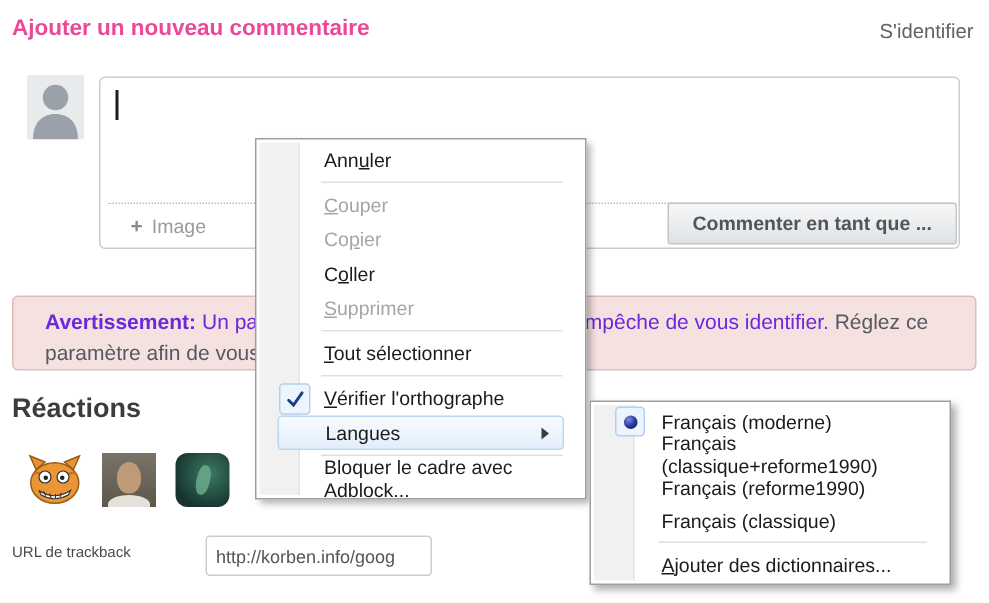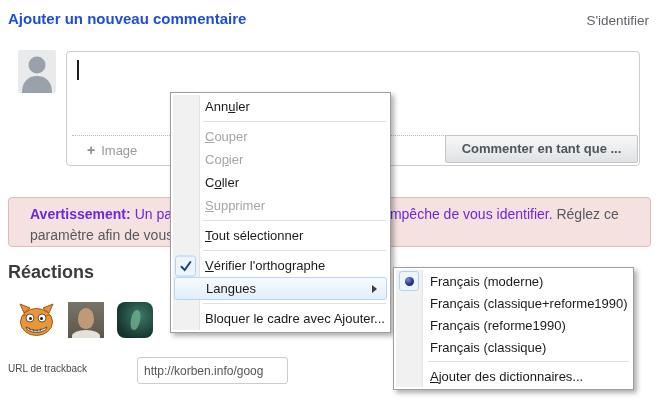--- a/index.html
+++ b/index.html
@@ -2,21 +2,21 @@
 <html><head>
 <meta charset="utf-8">
 <style>
   html,body{margin:0;padding:0;}
   body{
     width:659px;height:402px;position:relative;overflow:hidden;
     background:#ffffff;font-family:"Liberation Sans", sans-serif;
     -webkit-font-smoothing:antialiased;
   }
   
-  .page-title{position:absolute;left:8px;top:10px;font-size:15px;font-weight:bold;color:#1d4ed8;}
+  .page-title{position:absolute;left:8px;top:10px;font-size:15px;font-weight:bold;color:#ec4899;}
   .signin{position:absolute;right:10px;top:13px;font-size:13.5px;color:#5f6368;cursor:pointer;}
 
   
   .avatar-ph{position:absolute;left:18px;top:50px;width:38px;height:43px;background:#e9eaeb;border-radius:2px;overflow:hidden;}
   .composer-box{position:absolute;left:66px;top:51px;width:572px;height:113px;background:#fff;border:1px solid #cccccc;border-radius:4px;}
   .caret{position:absolute;left:10px;top:8px;width:2px;height:20px;background:#1c1c1c;}
   .composer-divider{position:absolute;left:5px;right:5px;top:83px;border-top:1px dotted #b9b9b9;}
   .image-btn{position:absolute;left:20px;top:90px;font-size:13px;color:#9a9a9a;cursor:pointer;}
   .image-btn .plus{font-weight:bold;color:#8b8b8b;margin-right:6px;font-size:14px;}
   .comment-as-btn{
@@ -49,21 +49,21 @@
   .trackback-label{position:absolute;left:8px;top:363px;font-size:10px;color:#4a4a4a;}
   .trackback-input{
     position:absolute;left:137px;top:357px;width:151px;height:27px;box-sizing:border-box;
     border:1px solid #cccccc;border-radius:3px;background:#fff;
     font-family:"Liberation Sans", sans-serif;font-size:12px;color:#555;padding:4px 6px;
   }
 
   
   .menu-panel{
     position:absolute;background:#ffffff;border:1px solid #9e9e9e;
-    box-shadow:3px 3px 5px rgba(0,0,0,0.32);padding:2px 1px;box-sizing:border-box;
+    box-shadow:3px 3px 5px rgba(0,0,0,0.32);padding:2px 12px;box-sizing:border-box;
   }
   .menu-gutter{position:absolute;top:2px;bottom:2px;left:2px;width:26px;background:#f1f1f2;border-right:1px solid #e3e3e5;}
   .context-menu{left:170px;top:92px;width:221px;z-index:50;}
   .lang-submenu{left:393px;top:267px;width:241px;z-index:60;}
   .menu-item{
     position:relative;height:23px;display:flex;align-items:center;
     padding-left:33px;font-size:13px;color:#1b1b1b;cursor:default;box-sizing:border-box;
   }
   .lang-submenu .menu-item{height:22px;padding-left:35px;}
   .menu-item.disabled{color:#a5a5a5;}
@@ -174,21 +174,21 @@
           </svg>
         </span>
         <span><u>V</u>érifier l'orthographe</span>
       </div>
       <div class="menu-item highlighted">
         <span>Lan<u>g</u>ues</span>
         <span class="submenu-arrow"></span>
       </div>
       <div class="menu-sep"></div>
       <div class="menu-item">
-        <span>Bloquer le cadre avec Ajouter...</span>
+        <span>Bloquer le cadre avec Adblock...</span>
       </div>
     </div>
 </div>
 
 <div class="menu-panel lang-submenu">
   <div class="menu-gutter"></div>
   <div class="menu-list">
       <div class="menu-item">
         <span class="gutter-icon-box">
           <span class="orb"></span>

